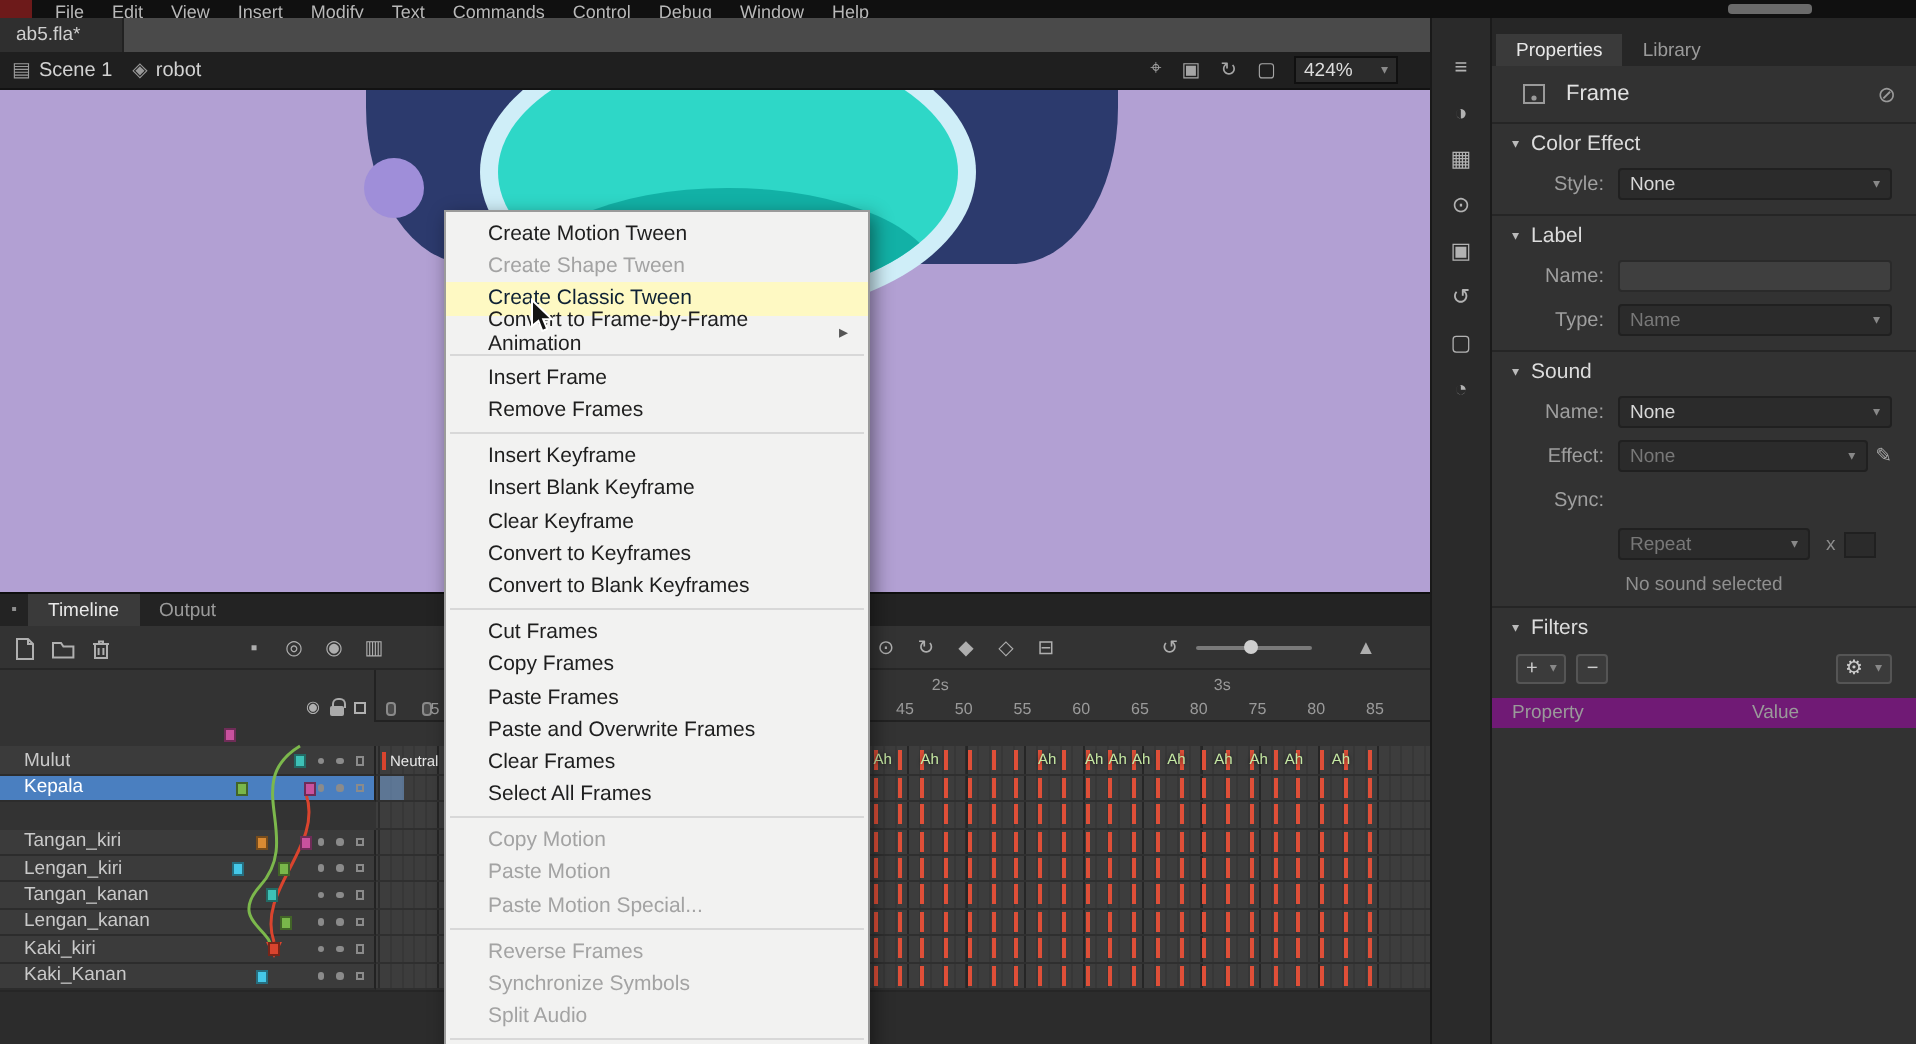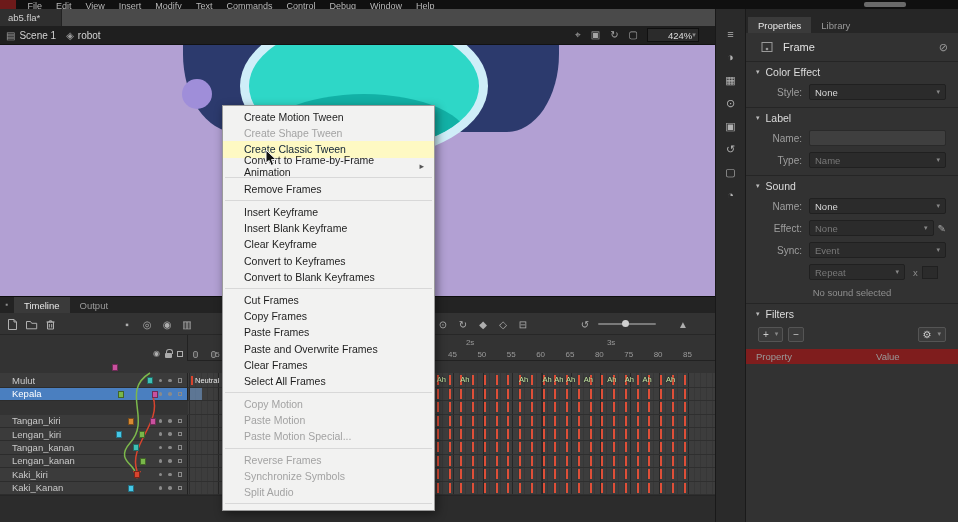--- a/index.html
+++ b/index.html
@@ -15,21 +15,21 @@
   
   #tabbar { position:absolute; left:0; top:9px; width:715px; height:17px; background:#4a4a4a; }
   .doc-tab { position:absolute; left:0; top:0; height:17px; min-width:62px; background:#2f2f2f; color:#cfcfcf; font-size:9.5px; display:flex; align-items:center; padding:0 10px 0 8px; border-right:1px solid #222; }
 
   
   #editbar { position:absolute; left:0; top:26px; width:715px; height:19px; background:#1f1f1f; border-bottom:1px solid #121212; display:flex; align-items:center; }
   .eb-icon { color:#9a9a9a; font-size:10px; margin:0 4px 0 6px; }
   .eb-crumb { color:#d2d2d2; font-size:10px; margin-right:4px; }
   .eb-right { margin-left:auto; display:flex; align-items:center; gap:9px; padding-right:16px; }
   .eb-tool { color:#a5a5a5; font-size:10px; }
-  .zoom-box { display:flex; align-items:center; justify-content:space-between; width:52px; height:14px; background:#2b2b2b; border:1px solid #101010; padding:0 20px; color:#dddddd; font-size:9.5px; }
+  .zoom-box { display:flex; align-items:center; justify-content:space-between; width:52px; height:14px; background:#2b2b2b; border:1px solid #101010; padding:0 4px; color:#dddddd; font-size:9.5px; }
   .zoom-ch { font-size:7px; color:#8a8a8a; }
 
   
   #stage { position:absolute; left:0; top:45px; width:715px; height:251px; overflow:hidden; }
   .head-navy { position:absolute; left:183px; top:0; width:376px; height:87px; border-radius:0 0 52px 52px / 0 0 78px 78px; }
   .dome-rim { position:absolute; left:240px; top:-32px; width:248px; height:146px; border-radius:50%; }
   .dome-teal { position:absolute; left:9px; top:9px; right:9px; bottom:9px; border-radius:50%; overflow:hidden; }
   .dome-dark { position:absolute; left:4%; right:4%; top:56%; height:75%; border-radius:50%; }
   .accent-circle { position:absolute; left:182px; top:34px; width:30px; height:30px; border-radius:50%; }
 
@@ -113,21 +113,21 @@
   .dd-ch { margin-left:auto; font-size:7px; color:#888; padding-left:4px; }
   .dd.fixed { flex:none; width:96px; }
   .tin { flex:1; height:16px; background:#3f3f3f; border:1px solid #2a2a2a; border-radius:2px; }
   .pencil { color:#a5a5a5; font-size:10px; margin-left:4px; }
   .xlbl { font-size:9.5px; color:#8d8d8d; margin:0 4px 0 8px; }
   .stepper { width:16px; height:13px; background:#2b2b2b; border:1px solid #202020; }
   .sound-status { height:20px; line-height:20px; text-align:center; font-size:9.5px; color:#8f8f8f; flex-shrink:0; }
   .frow { height:22px; display:flex; align-items:center; padding:0 12px; gap:5px; flex-shrink:0; }
   .fbtn { height:15px; background:#3b3b3b; border:1px solid #555; border-radius:2px; display:flex; align-items:center; padding:0 4px; font-size:10px; color:#ccc; gap:2px; }
   .fspacer { flex:1; }
-  .cols-hdr { height:15px; background:#7f1d1d; display:flex; align-items:center; font-size:9.5px; color:#9a9a9a; margin-top:4px; flex-shrink:0; }
+  .cols-hdr { height:15px; background:#701a75; display:flex; align-items:center; font-size:9.5px; color:#9a9a9a; margin-top:4px; flex-shrink:0; }
   .cols-hdr .c1 { padding-left:10px; width:130px; }
   .pfill { flex:1; background:#323232; }
 </style>
 </head>
 <body>
 
 <div id="page">
 
   <div id="menubar">
     <span class="logo"></span>
@@ -666,24 +666,20 @@
     <div class="prow">
       <span class="plabel">Effect:</span>
       <span class="dd dis">
         <span>None</span>
         <span class="dd-ch">▾</span>
       </span>
       <span class="pencil">✎</span>
     </div>
     <div class="prow">
       <span class="plabel">Sync:</span>
-      <span class="dd dis">
-        <span>Event</span>
-        <span class="dd-ch">▾</span>
-      </span>
     </div>
     <div class="prow">
       <span class="plabel"></span>
       <span class="dd dis fixed">
         <span>Repeat</span>
         <span class="dd-ch">▾</span>
       </span>
       <span class="xlbl">x</span>
       <span class="stepper"></span>
     </div>
@@ -724,20 +720,23 @@
       </div>
       <div class="cm-item hl">
         <span>Create Classic Tween</span>
       </div>
       <div class="cm-item">
         <span>Convert to Frame-by-Frame Animation</span>
         <span class="cm-arrow">▸</span>
       </div>
       <div class="cm-sep"></div>
       <div class="cm-item">
+        <span>Insert Frame</span>
+      </div>
+      <div class="cm-item">
         <span>Remove Frames</span>
       </div>
       <div class="cm-sep"></div>
       <div class="cm-item">
         <span>Insert Keyframe</span>
       </div>
       <div class="cm-item">
         <span>Insert Blank Keyframe</span>
       </div>
       <div class="cm-item">

